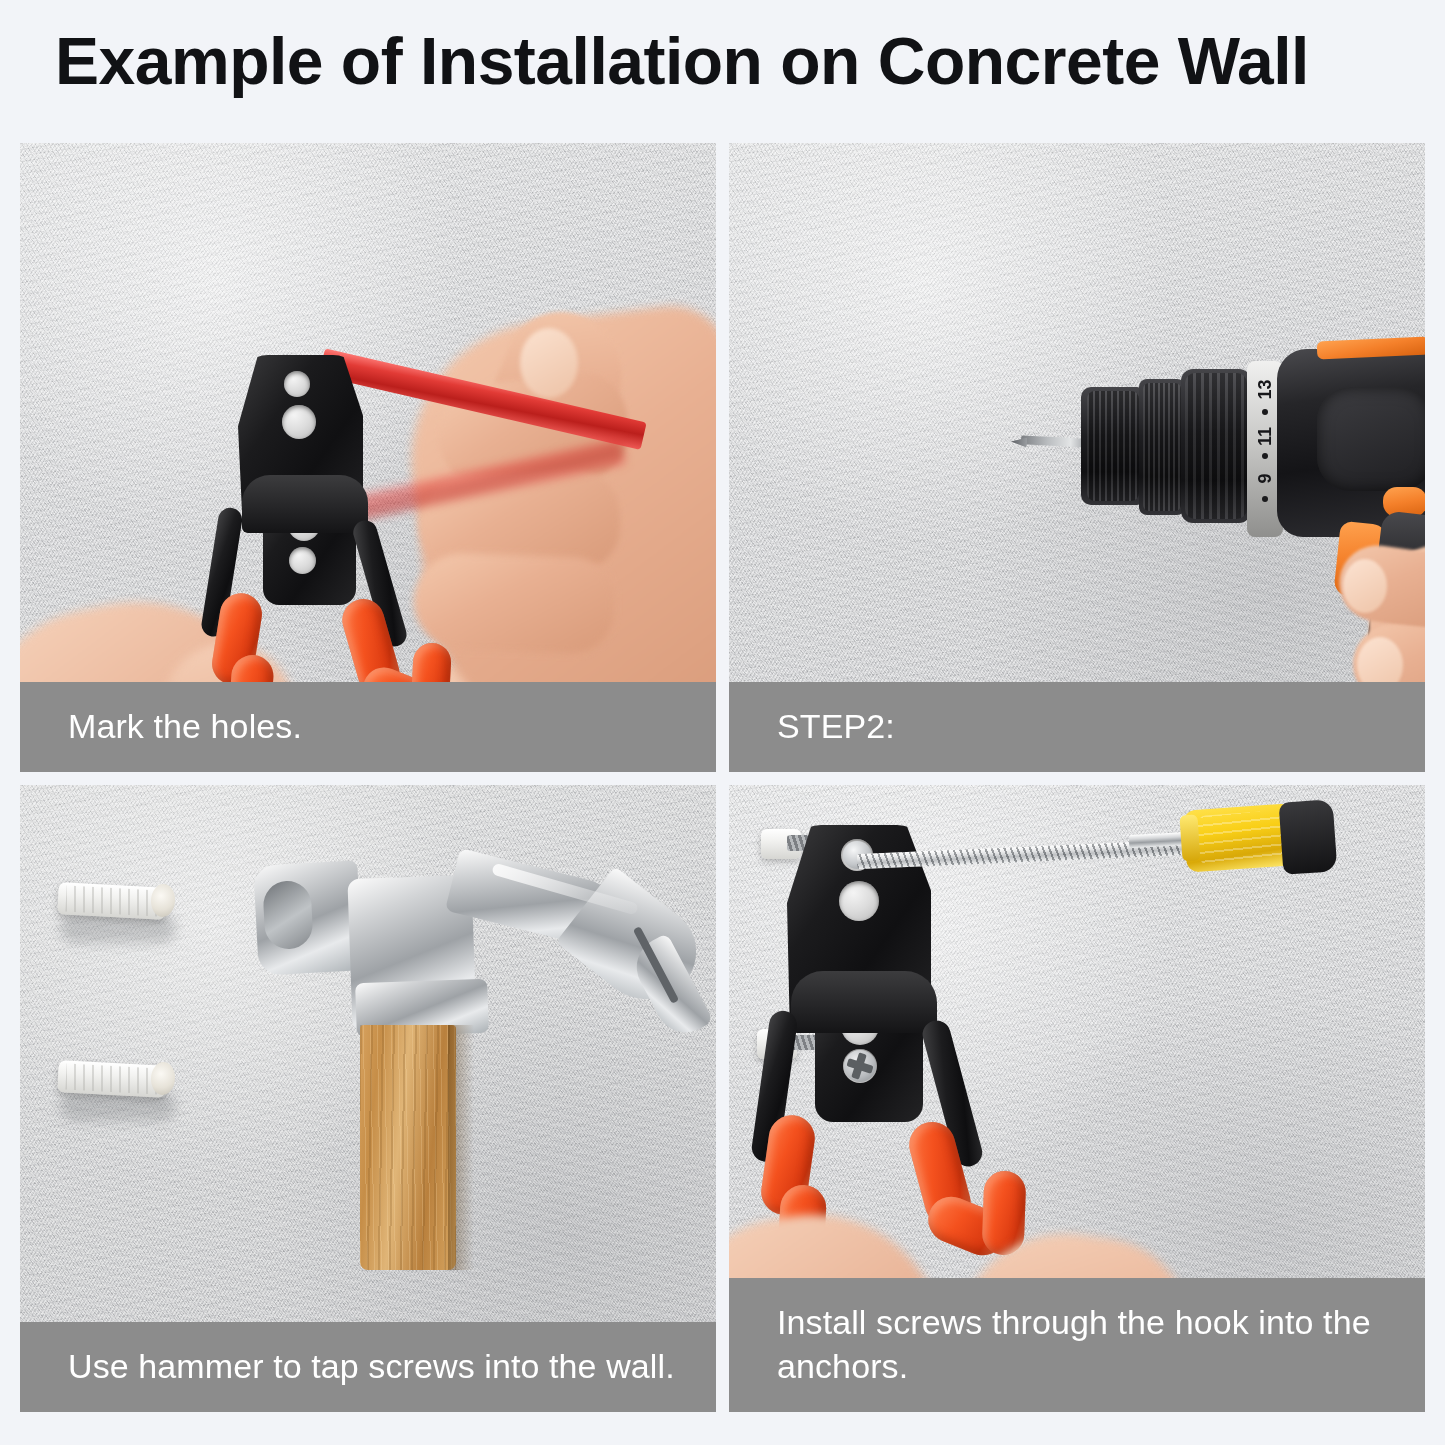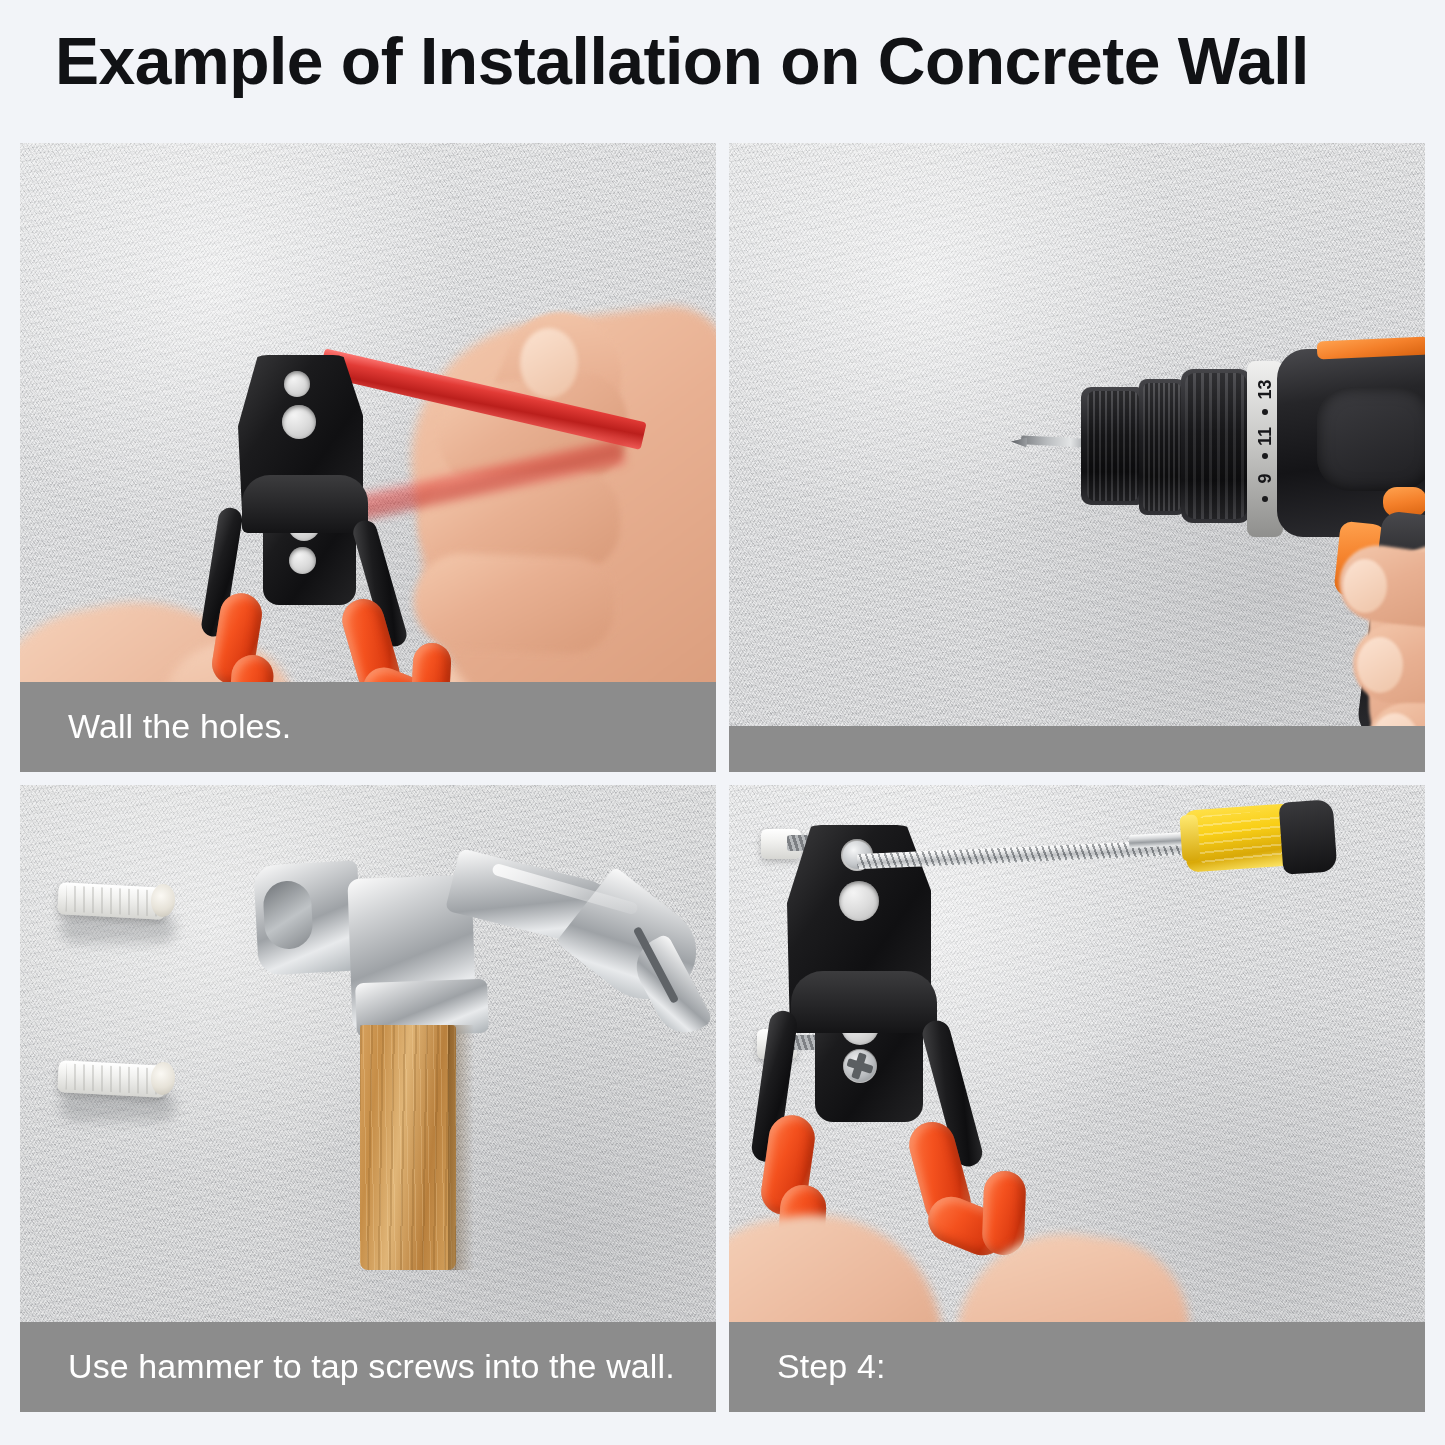--- a/index.html
+++ b/index.html
@@ -220,21 +220,21 @@
 
       <div class="tip" style="left:196px;top:450px;width:42px;height:92px;transform:rotate(9deg);"></div>
       <div class="tip" style="left:210px;top:512px;width:42px;height:82px;transform:rotate(4deg);"></div>
 
       <div class="tip" style="left:330px;top:455px;width:42px;height:98px;transform:rotate(-16deg);"></div>
       <div class="tip" style="left:342px;top:530px;width:72px;height:42px;border-radius:24px;transform:rotate(22deg);"></div>
       <div class="tip" style="left:392px;top:500px;width:38px;height:78px;transform:rotate(3deg);"></div>
     </div>
 
     <div class="caption">
-      <div class="cap-line">Wall the holes.</div>
+      <div class="cap-line">Mark the holes.</div>
     </div>
   </div>
 
   <div class="step-panel">
     <div class="wall"></div>
 
     <div class="art">
 
       <div style="left:292px;top:294px;width:66px;height:9px;
                   background:linear-gradient(90deg,#7c7f83,#b9bcbf 40%,#e3e5e6 75%,#9fa2a6);
@@ -279,20 +279,21 @@
       <div class="skin" style="left:610px;top:406px;width:128px;height:76px;border-radius:44px 40px 40px 44px;transform:rotate(8deg);filter:blur(1.4px);"></div>
       <div class="skin" style="left:614px;top:416px;width:44px;height:54px;border-radius:50%;background:linear-gradient(150deg,#fce3d2,#eec4a8);filter:blur(1.4px);"></div>
       <div class="skin" style="left:624px;top:484px;width:136px;height:78px;border-radius:46px 40px 40px 46px;transform:rotate(4deg);filter:blur(1.6px);"></div>
       <div class="skin" style="left:628px;top:494px;width:46px;height:56px;border-radius:50%;background:linear-gradient(150deg,#fce3d2,#eec4a8);filter:blur(1.6px);"></div>
       <div class="skin" style="left:638px;top:560px;width:140px;height:80px;border-radius:46px 40px 40px 46px;transform:rotate(0deg);filter:blur(1.8px);"></div>
       <div class="skin" style="left:642px;top:570px;width:48px;height:58px;border-radius:50%;background:linear-gradient(150deg,#fce3d2,#eec4a8);filter:blur(1.8px);"></div>
 
     </div>
 
     <div class="caption">
+      <div class="cap-line">STEP2:</div>
     </div>
   </div>
 
   <div class="step-panel">
     <div class="wall cool"></div>
 
     <div class="art">
 
       <div style="left:40px;top:128px;width:116px;height:30px;border-radius:16px;background:rgba(110,112,116,.30);filter:blur(6px);"></div>
       <div class="anchor" style="left:38px;top:100px;width:108px;height:32px;transform:rotate(3deg);"></div>
@@ -391,17 +392,17 @@
       <div class="sd-handle" style="left:456px;top:22px;width:108px;height:62px;border-radius:12px 10px 10px 12px;transform:rotate(-4deg);"></div>
       <div style="left:452px;top:30px;width:18px;height:46px;border-radius:6px;
                   background:linear-gradient(180deg,#ffe970,#d6a70a);transform:rotate(-4deg);"></div>
       <div style="left:470px;top:28px;width:86px;height:50px;border-radius:8px;transform:rotate(-4deg);
                   background:repeating-linear-gradient(178deg, rgba(255,255,255,.30) 0 2px, rgba(0,0,0,0) 2px 9px);"></div>
       <div style="left:552px;top:16px;width:54px;height:72px;border-radius:10px 16px 16px 10px;
                   background:linear-gradient(175deg,#3a3a3d,#121214);transform:rotate(-4deg);"></div>
     </div>
 
     <div class="caption">
-      <div class="cap-line">Step 4:</div>
+      <div class="cap-line">Install screws through the hook into the anchors.</div>
     </div>
   </div>
 
 </div>
 
 </body></html>

